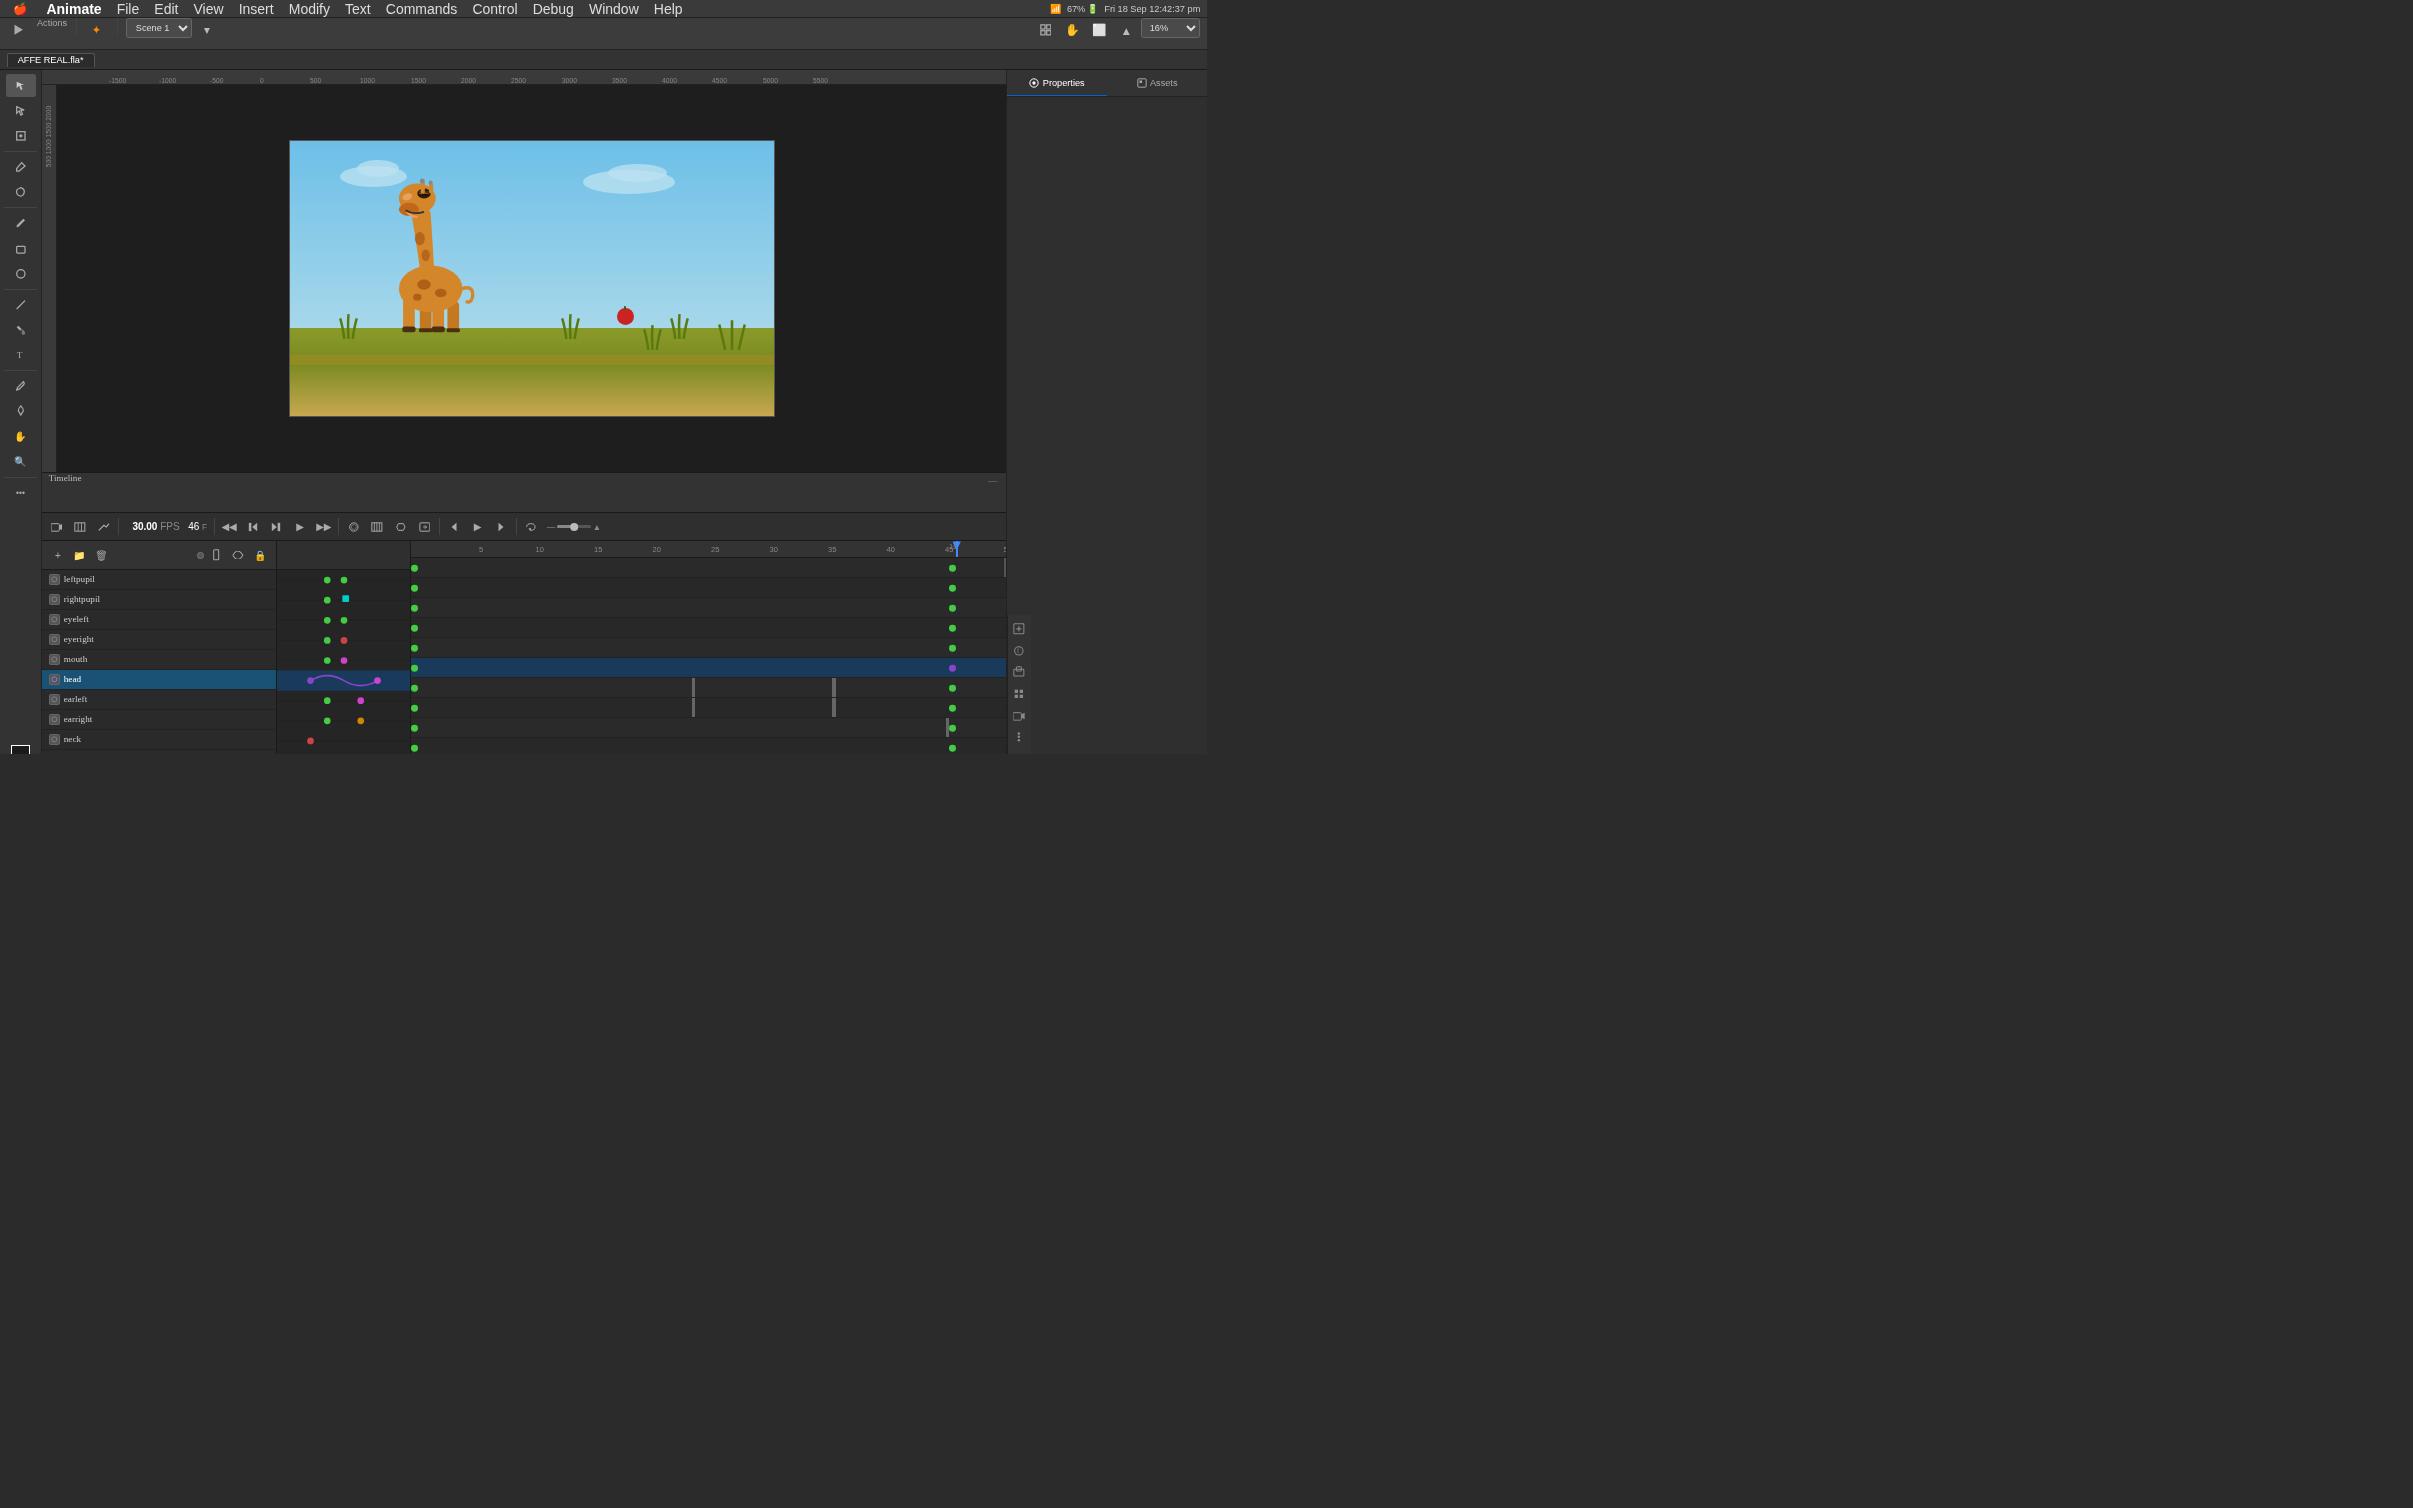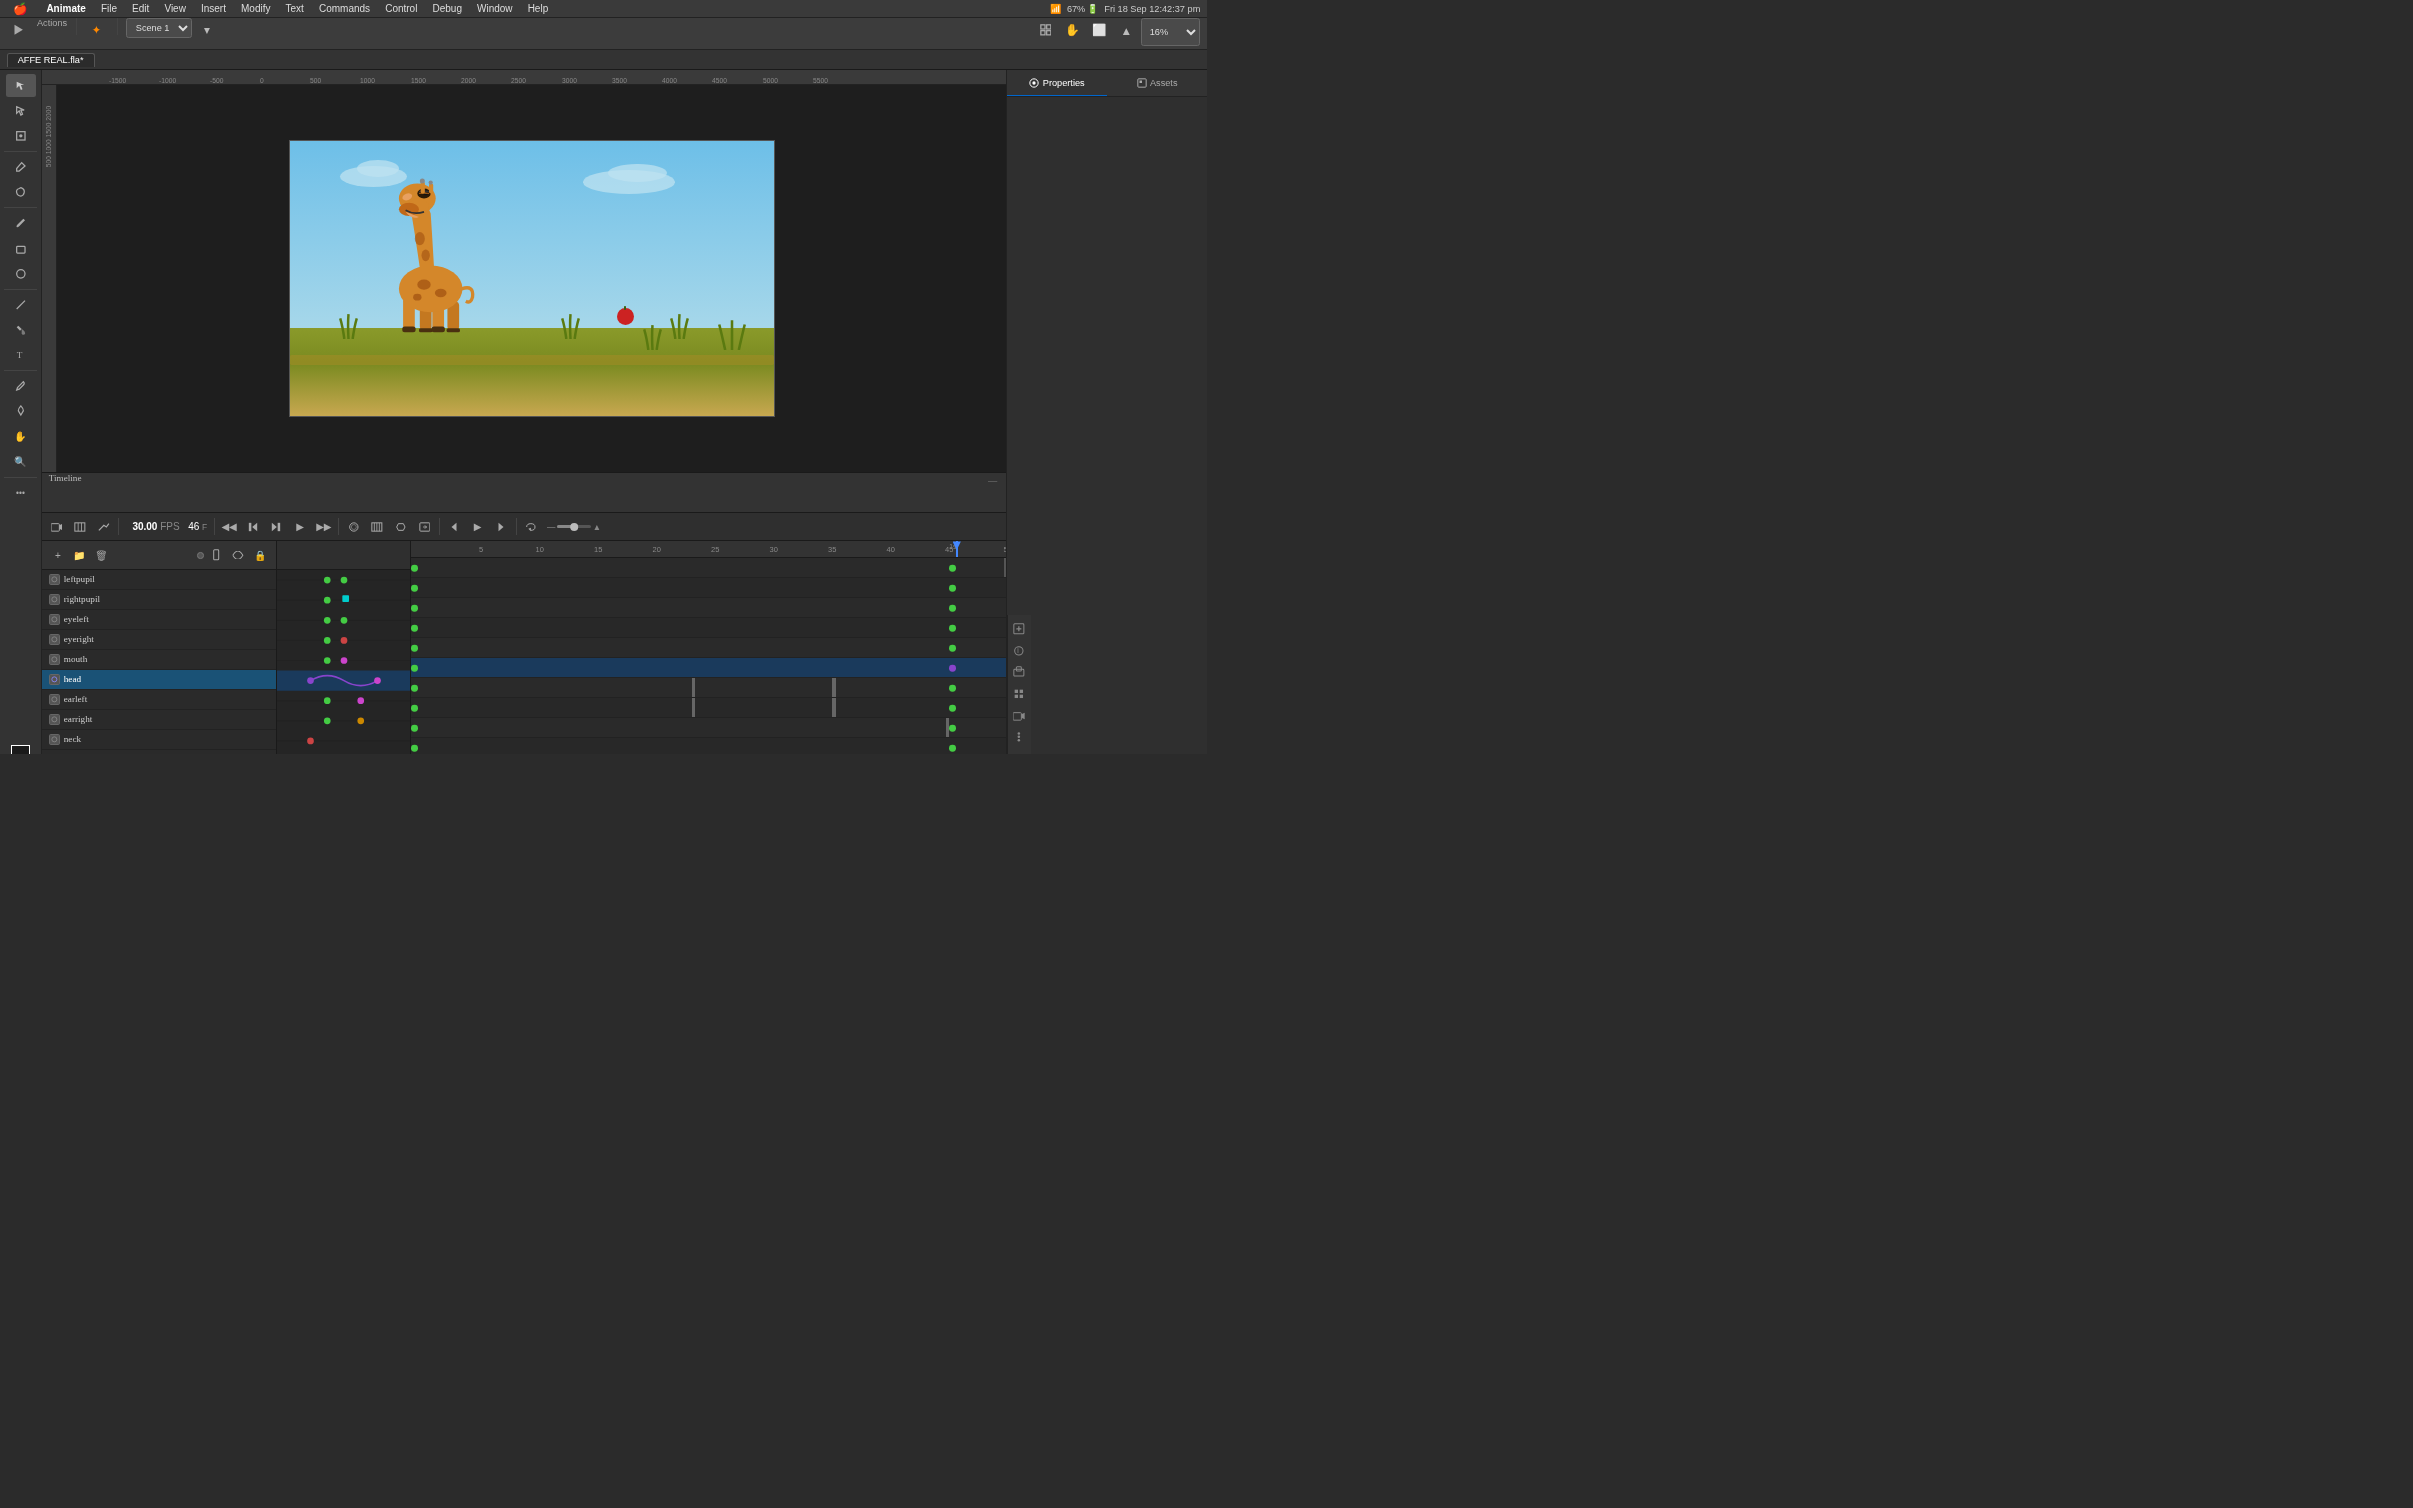--- a/index.html
+++ b/index.html
@@ -22,21 +22,21 @@
       align-items: center;
       padding: 0 6.7px;
       gap: 1.7px;
       border-bottom: 0.8px solid #222;
       position: relative;
       z-index: 100;
     }
     .menu-item {
       padding: 1.7px 6.7px;
       color: #ddd;
-      font-size: 10px;
+      font-size: 14px;
       cursor: pointer;
       border-radius: 2.5px;
     }
     .menu-apple { font-size: 11.7px; margin-right: 3.4px; }
     .menu-animate { font-weight: bold; color: #fff; }
     .menu-spacer { flex: 1; }
     .menu-right {
       display: flex;
       align-items: center;
       gap: 5px;
@@ -81,21 +81,21 @@
       align-items: center;
       gap: 3.4px;
     }
     .zoom-select {
       background: #4a4a4a;
       border: 0.8px solid #666;
       color: #ddd;
       padding: 1.7px 3.4px;
       border-radius: 2.5px;
       font-size: 9.2px;
-      height: 28px;
+      height: 20px;
       width: 59px;
     }
 
     
     #main {
       display: flex;
       height: calc(754px - 18.4px - 32px);
     }
 
     

